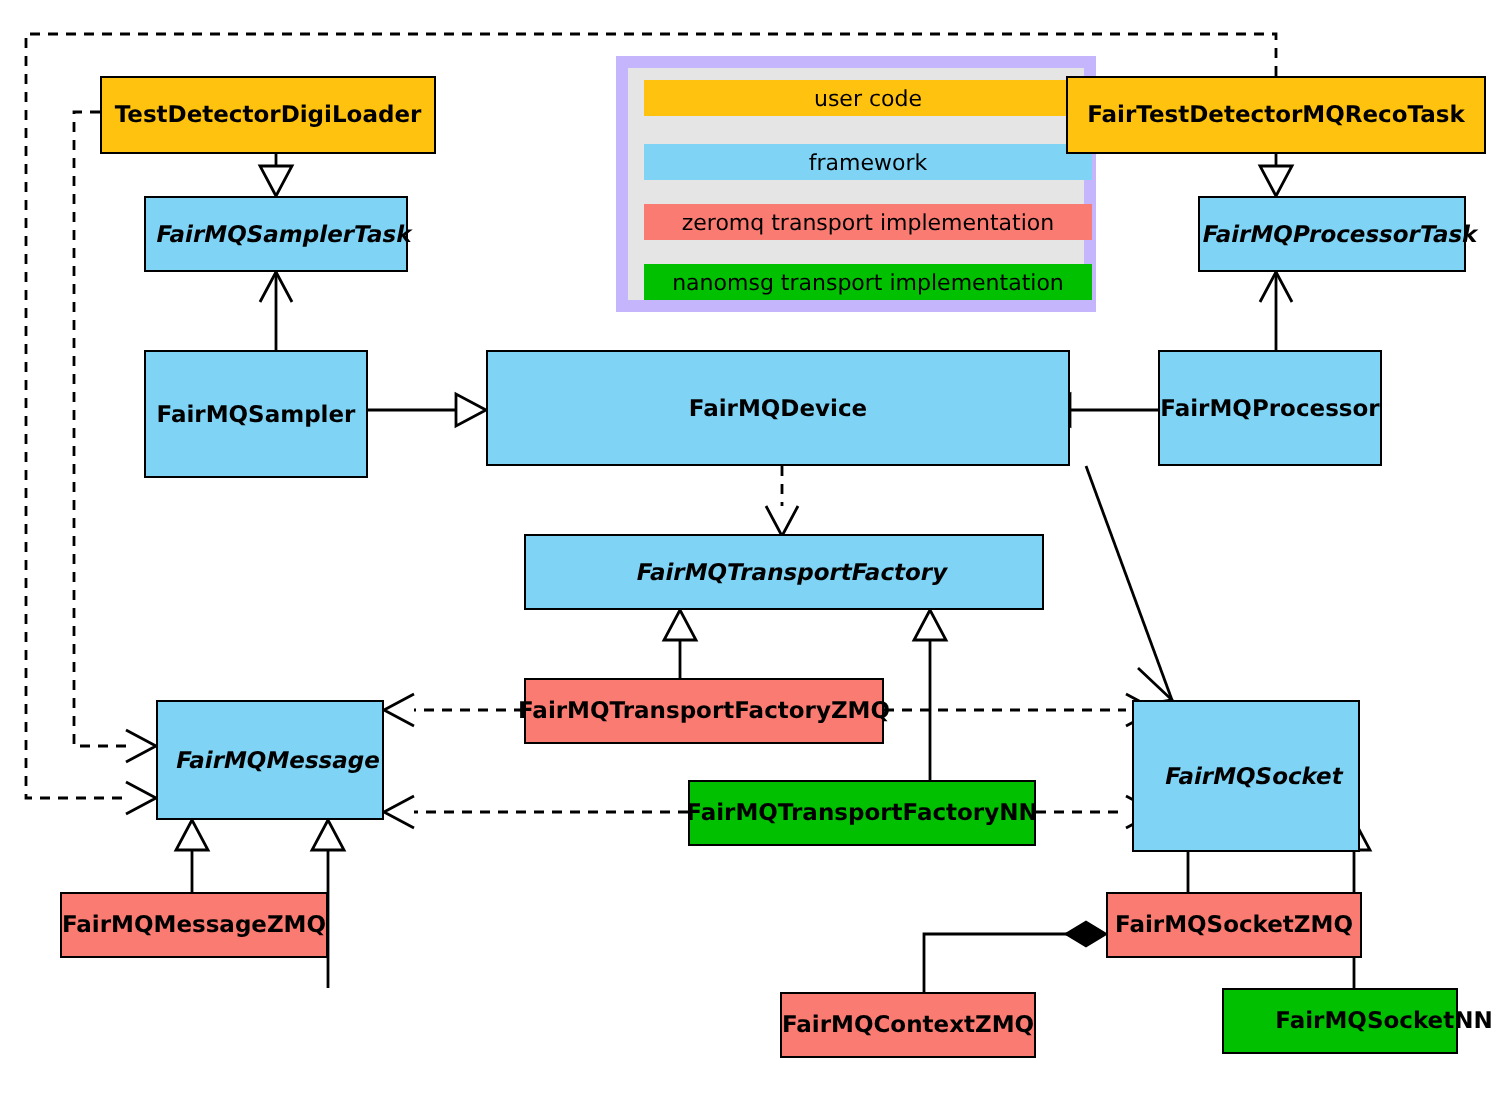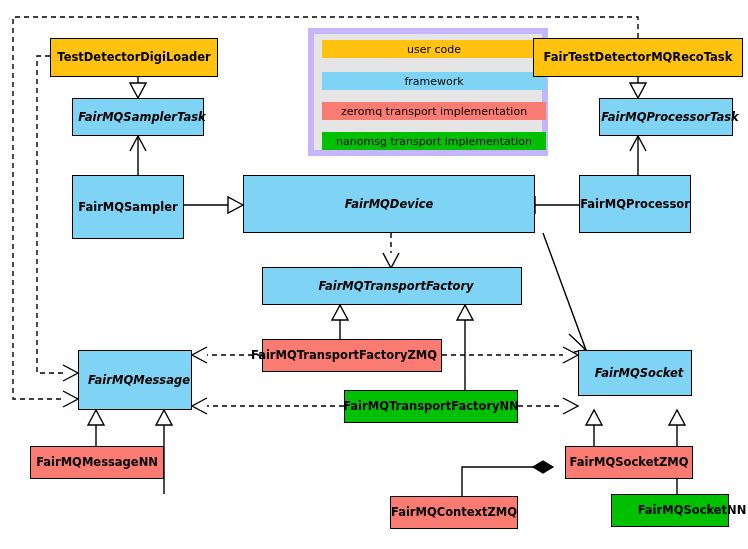--- a/index.html
+++ b/index.html
@@ -168,62 +168,62 @@
   </div>
 
   <div class="node fill-framework abstract" style="left:72px;top:98px;width:132px;height:38px;">
     <span>FairMQSamplerTask</span>
   </div>
 
   <div class="node fill-framework" style="left:72px;top:175px;width:112px;height:64px;">
     <span>FairMQSampler</span>
   </div>
 
-  <div class="node fill-framework" style="left:243px;top:175px;width:292px;height:58px;font-style:italic;">
+  <div class="node fill-framework" style="left:243px;top:175px;width:292px;height:58px;">
     <span>FairMQDevice</span>
   </div>
 
   <div class="node fill-framework" style="left:579px;top:175px;width:112px;height:58px;">
     <span>FairMQProcessor</span>
   </div>
 
   <div class="node fill-framework abstract" style="left:571px;top:98px;width:134px;height:38px;margin-left:28px;">
     <span>FairMQProcessorTask</span>
   </div>
 
   <div class="node fill-user" style="left:533px;top:38px;width:210px;height:39px;">
     <span>FairTestDetectorMQRecoTask</span>
   </div>
 
   <div class="node fill-framework abstract" style="left:262px;top:267px;width:260px;height:38px;justify-content:center;">
     <span>FairMQTransportFactory</span>
   </div>
 
-  <div class="node fill-zmq" style="left:262px;top:339px;width:180px;height:33px;justify-content:flex-end;">
+  <div class="node fill-zmq" style="left:262px;top:339px;width:180px;height:33px;">
     <span>FairMQTransportFactoryZMQ</span>
   </div>
 
   <div class="node fill-nn" style="left:344px;top:390px;width:174px;height:33px;">
     <span>FairMQTransportFactoryNN</span>
   </div>
 
   <div class="node fill-framework abstract" style="left:78px;top:350px;width:114px;height:60px;">
     <span>FairMQMessage</span>
   </div>
 
-  <div class="node fill-framework abstract" style="left:578px;top:350px;width:114px;height:46px;">
+  <div class="node fill-framework abstract" style="left:566px;top:350px;width:114px;height:76px;">
     <span>FairMQSocket</span>
   </div>
 
   <div class="node fill-zmq" style="left:30px;top:446px;width:134px;height:33px;">
-    <span>FairMQMessageNN</span>
-  </div>
-
-
-  <div class="node fill-zmq" style="left:553px;top:446px;width:128px;height:33px;margin-left:12px;">
+    <span>FairMQMessageZMQ</span>
+  </div>
+
+
+  <div class="node fill-zmq" style="left:553px;top:446px;width:128px;height:33px;">
     <span>FairMQSocketZMQ</span>
   </div>
 
   <div class="node fill-nn" style="left:611px;top:494px;width:118px;height:33px;padding-left:48px;">
     <span>FairMQSocketNN</span>
   </div>
 
   <div class="node fill-zmq" style="left:390px;top:496px;width:128px;height:33px;">
     <span>FairMQContextZMQ</span>
   </div>

